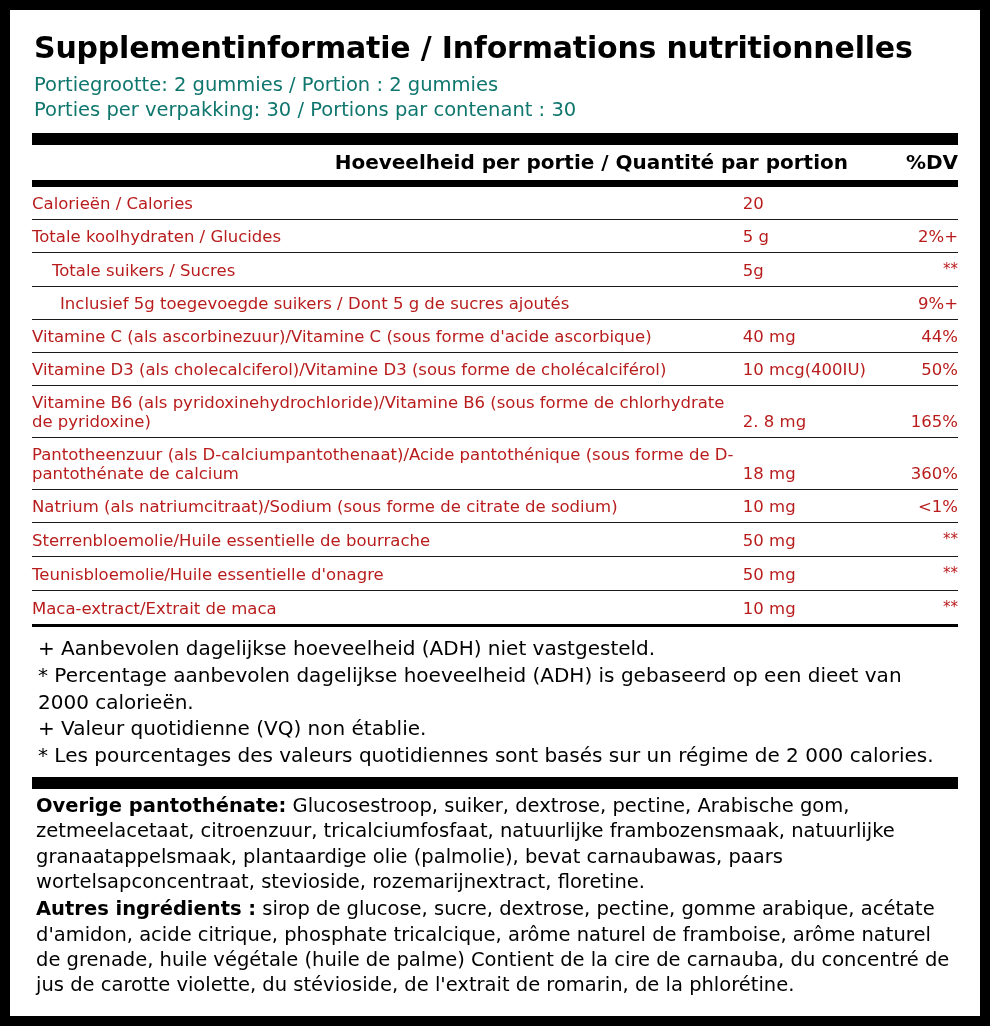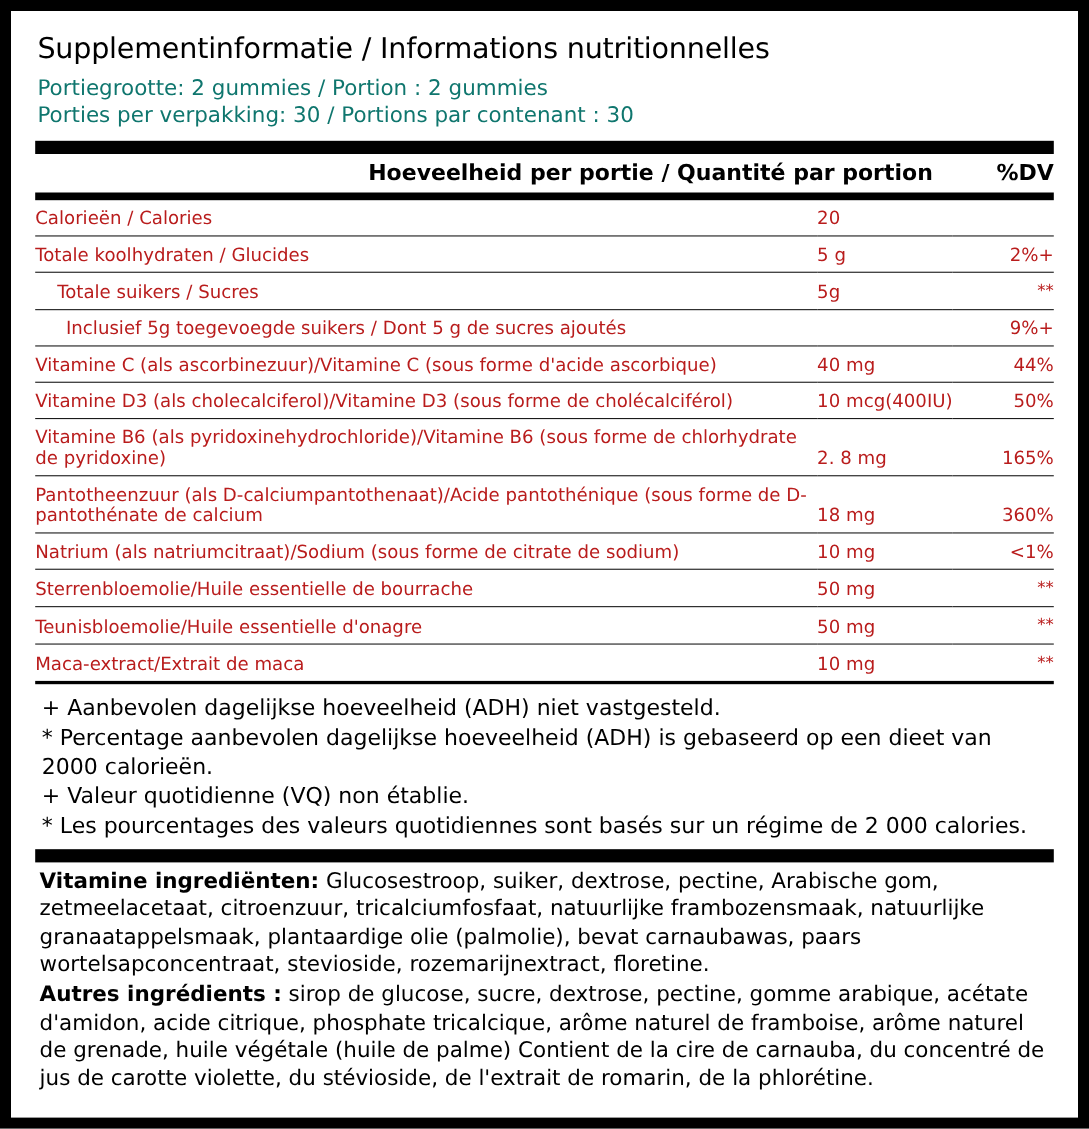--- a/index.html
+++ b/index.html
@@ -20,22 +20,22 @@
     height: 1006px;
     background: #ffffff;
     box-sizing: border-box;
     padding: 0;
     overflow: hidden;
   }
   .inner {
     padding: 20px 22px 0 22px;
   }
   .title {
-    font-size: 26px;
-    font-weight: normal;
+    font-size: 30px;
+    font-weight: bold;
     color: #000;
     letter-spacing: -0.2px;
     margin: 0 0 8px 2px;
     white-space: nowrap;
   }
   .serving {
     font-size: 19.5px;
     color: #0f766e;
     line-height: 1.28;
     margin-left: 2px;
@@ -213,17 +213,17 @@
     <div class="footnotes">
       <div>+ Aanbevolen dagelijkse hoeveelheid (ADH) niet vastgesteld.</div>
       <div>* Percentage aanbevolen dagelijkse hoeveelheid (ADH) is gebaseerd op een dieet van 2000 calorieën.</div>
       <div>+ Valeur quotidienne (VQ) non établie.</div>
       <div>* Les pourcentages des valeurs quotidiennes sont basés sur un régime de 2 000 calories.</div>
     </div>
 
     <div class="rule-thick" style="margin-top:0"></div>
 
     <div class="ingredients">
-      <p><span class="ing-head">Vitamine ingrediënten:</span><span> Glucosestroop, suiker, dextrose, pectine, Arabische gom, zetmeelacetaat, citroenzuur, tricalciumfosfaat, natuurlijke frambozensmaak, natuurlijke granaatappelsmaak, plantaardige olie (palmolie), bevat carnaubawas, paars wortelsapconcentraat, stevioside, rozemarijnextract, floretine.</span></p>
+      <p><span class="ing-head">Overige pantothénate:</span><span> Glucosestroop, suiker, dextrose, pectine, Arabische gom, zetmeelacetaat, citroenzuur, tricalciumfosfaat, natuurlijke frambozensmaak, natuurlijke granaatappelsmaak, plantaardige olie (palmolie), bevat carnaubawas, paars wortelsapconcentraat, stevioside, rozemarijnextract, floretine.</span></p>
       <p><span class="ing-head">Autres ingrédients :</span><span> sirop de glucose, sucre, dextrose, pectine, gomme arabique, acétate d'amidon, acide citrique, phosphate tricalcique, arôme naturel de framboise, arôme naturel de grenade, huile végétale (huile de palme) Contient de la cire de carnauba, du concentré de jus de carotte violette, du stévioside, de l'extrait de romarin, de la phlorétine.</span></p>
     </div>
   </div>
 </div>
 
 </body></html>

